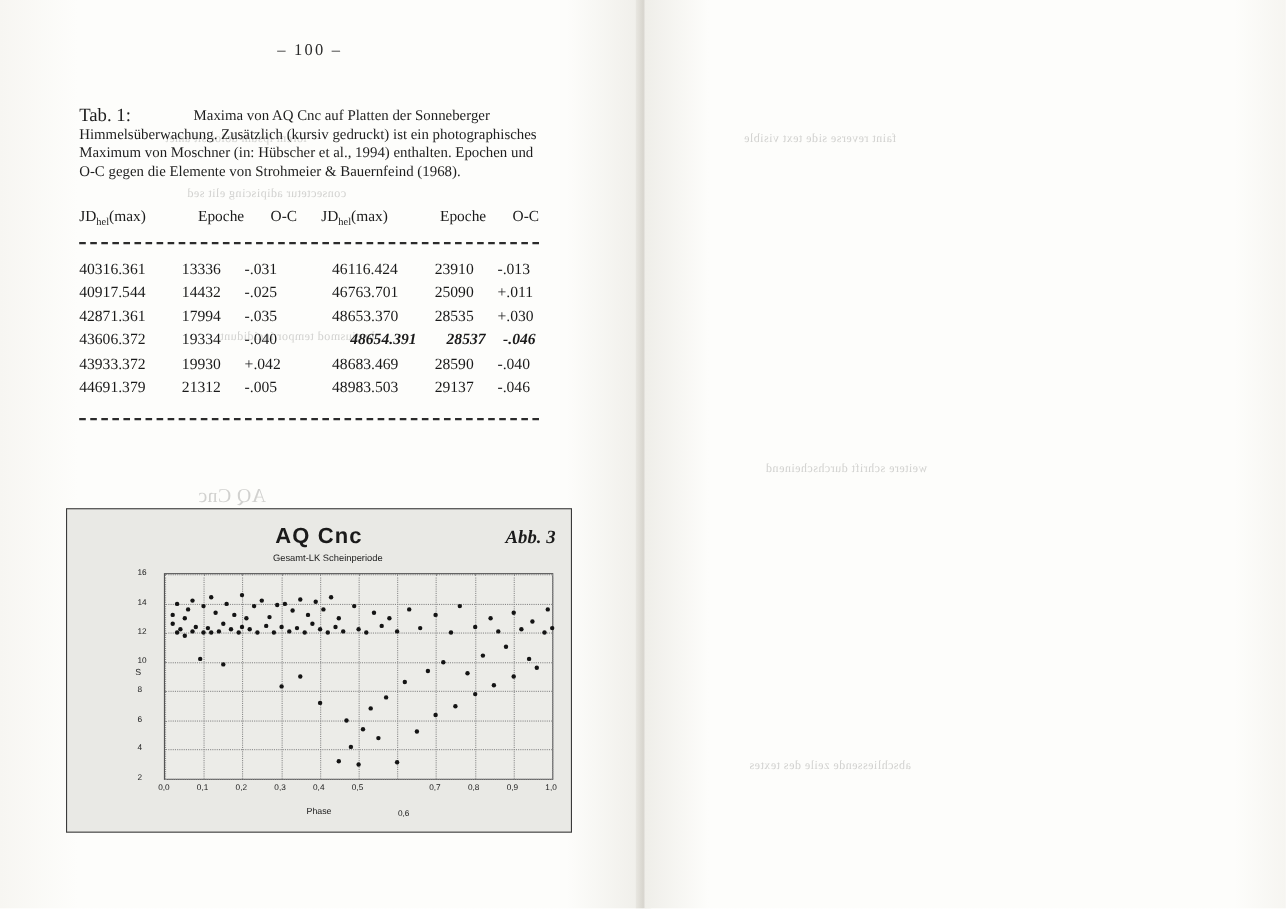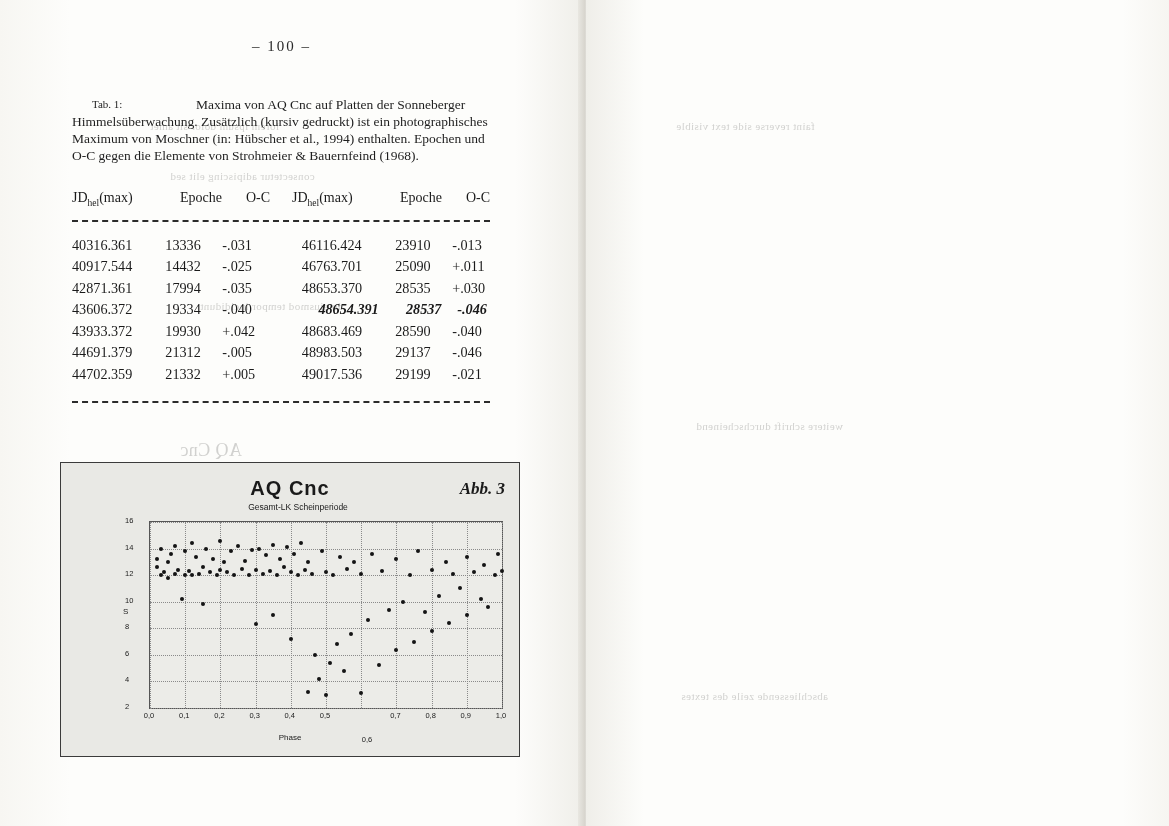--- a/index.html
+++ b/index.html
@@ -57,22 +57,21 @@
     width: 420px;
   }
   .caption {
     font-size: 13.5px;
     line-height: 17px;
     color: #1e1e1e;
   }
   .caption-label {
     float: left;
     width: 52px;
-    font-size: 11px;
-    margin-left: 20px;
+    font-size: 17px;
   }
   .caption-text {
     margin-left: 52px;
     text-align: left;
   }
   #table-head {
     margin-top: 26px;
     display: flex;
     font-size: 14px;
   }
@@ -299,29 +298,20 @@
         <div class="c-oc">-.040</div>
       </div>
       <div class="trow">
         <div class="c-jd">44691.379</div>
         <div class="c-ep">21312</div>
         <div class="c-oc">-.005</div>
         <div class="gap-col"></div>
         <div class="c-jd">48983.503</div>
         <div class="c-ep">29137</div>
         <div class="c-oc">-.046</div>
-      </div>
-      <div class="trow">
-        <div class="c-jd">44702.359</div>
-        <div class="c-ep">21332</div>
-        <div class="c-oc">+.005</div>
-        <div class="gap-col"></div>
-        <div class="c-jd">49017.536</div>
-        <div class="c-ep">29199</div>
-        <div class="c-oc">-.021</div>
       </div>
     </div>
 
     <div id="rule-bottom"></div>
   </div>
 
   <div id="fig3">
     <div id="fig3-title">AQ Cnc</div>
     <div id="fig3-sub">Gesamt-LK  Scheinperiode</div>
     <div id="fig3-abb">Abb. 3</div>

